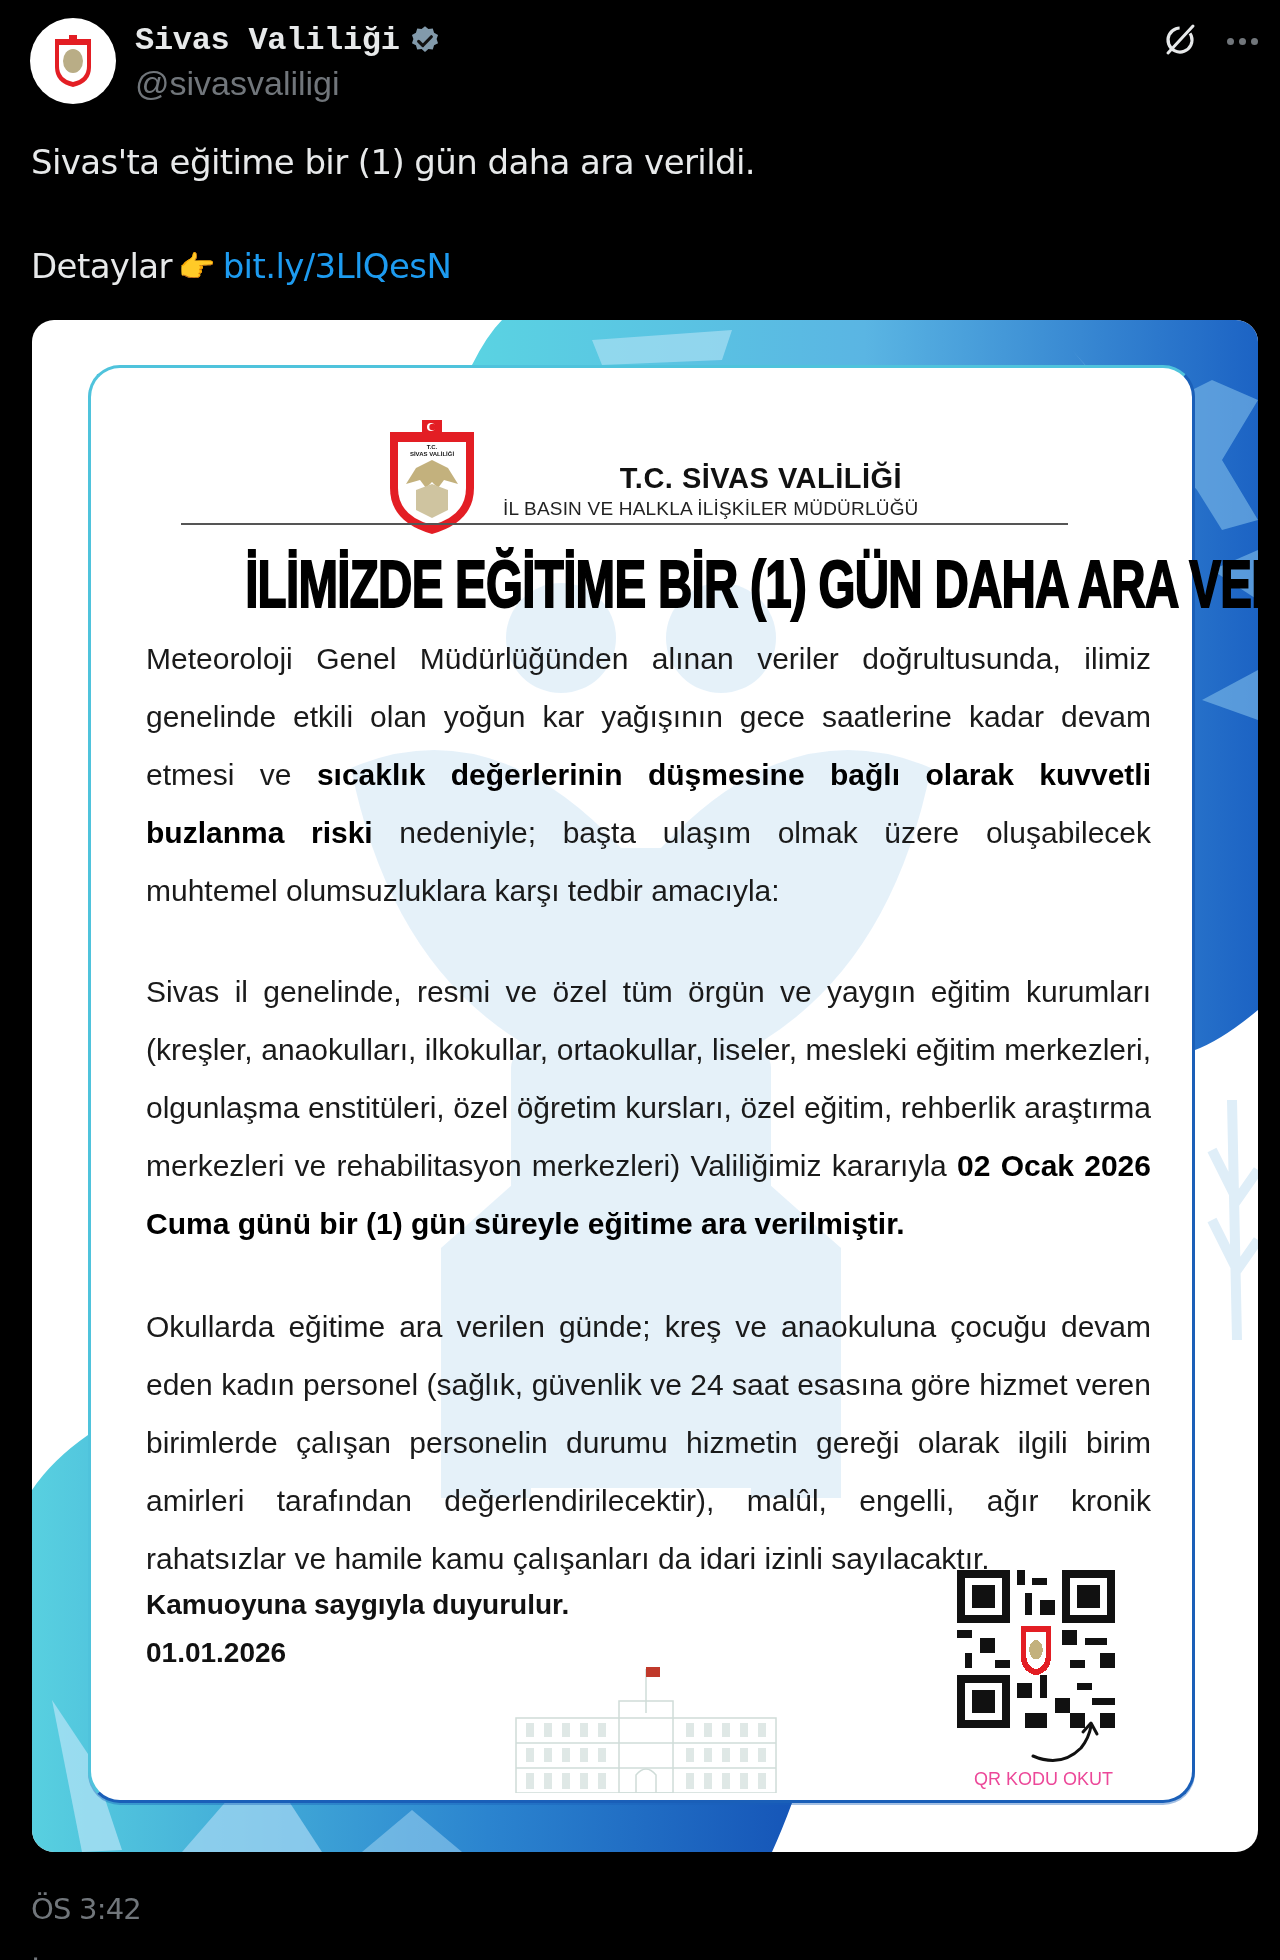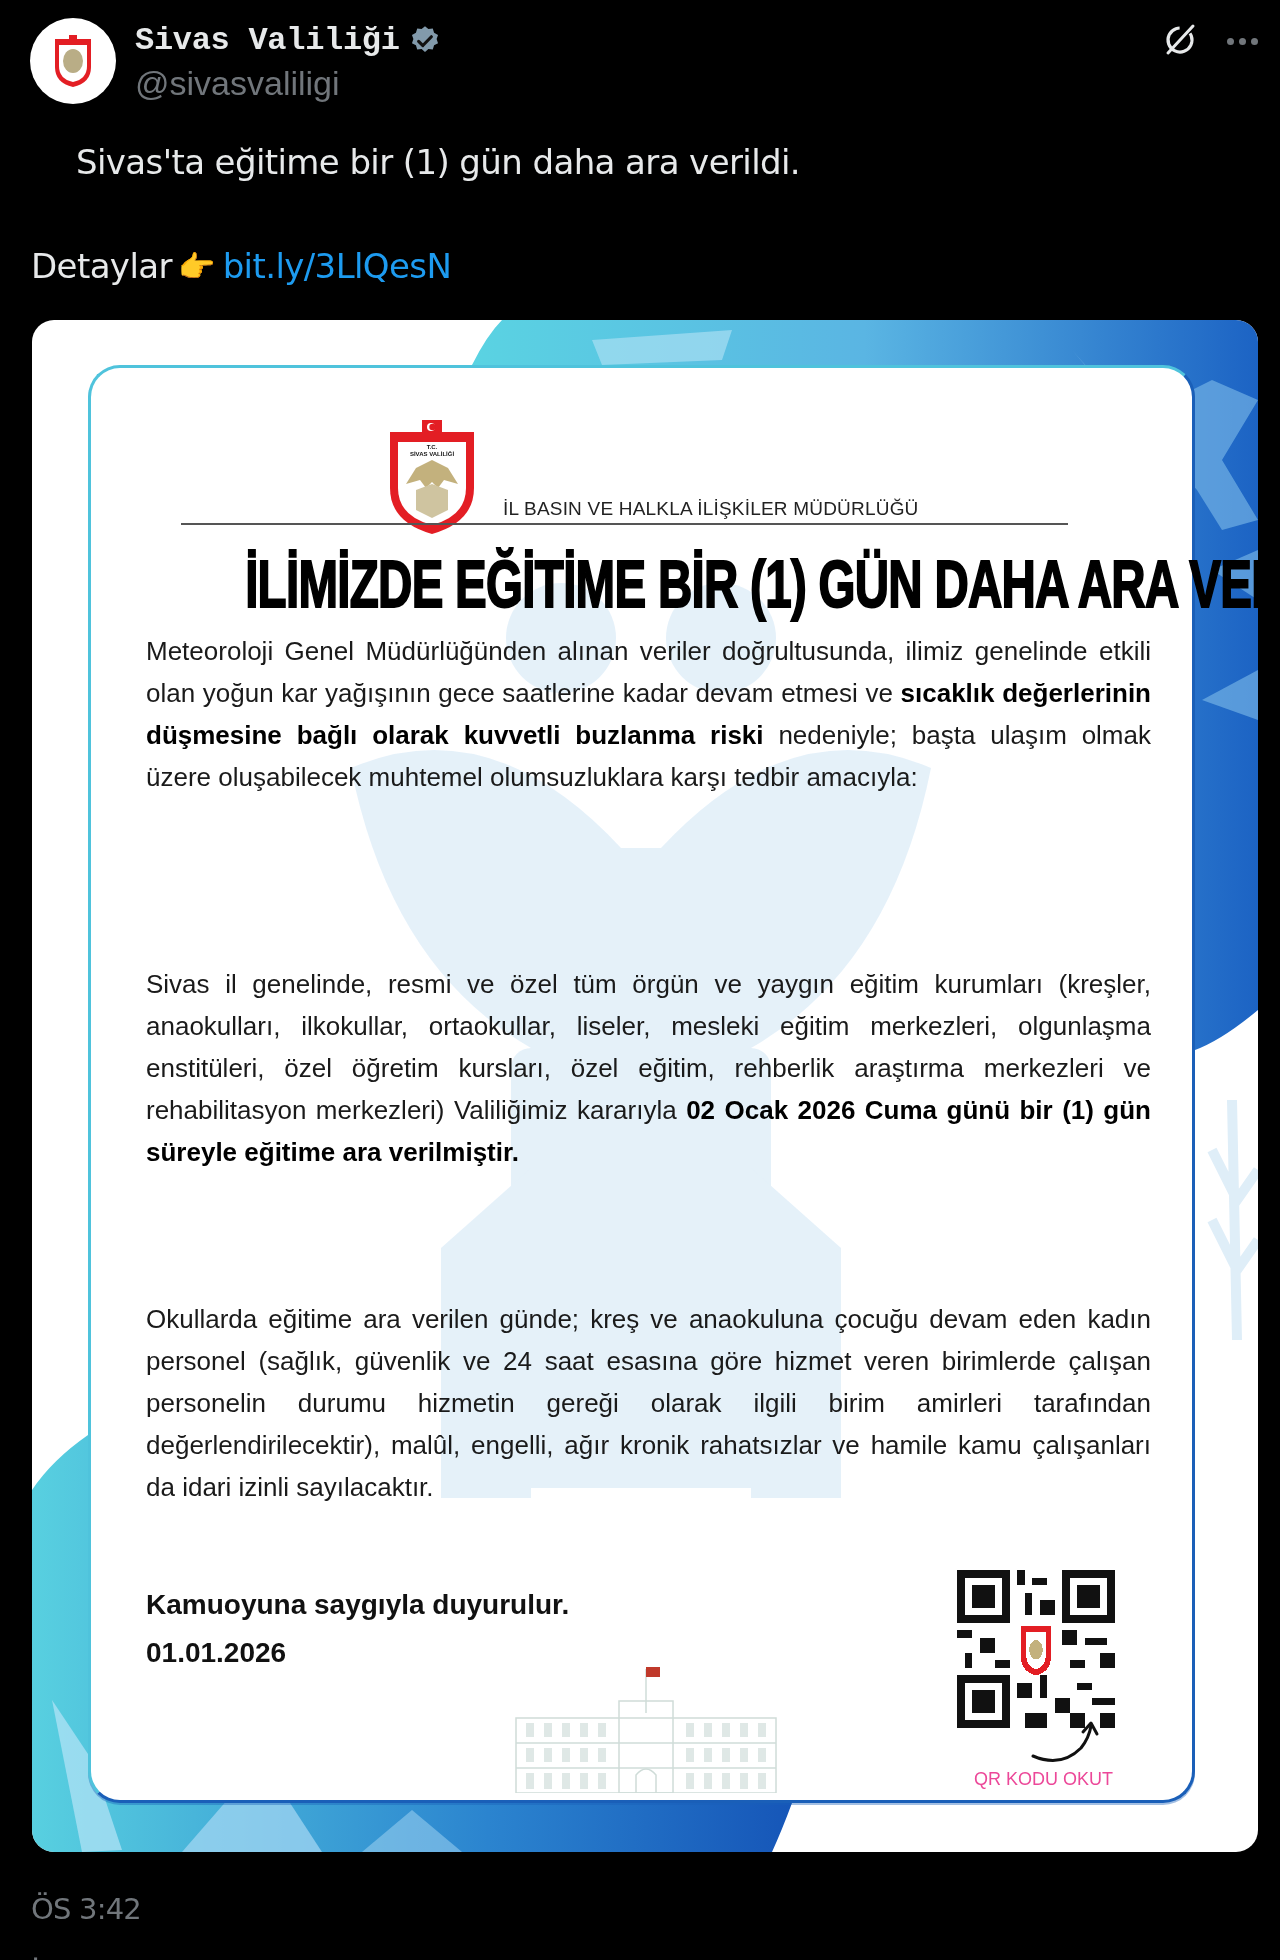--- a/index.html
+++ b/index.html
@@ -12,21 +12,21 @@
     border-radius: 50%; background: #fff; display: flex; align-items: center; justify-content: center;
   }
   .name-row { position: absolute; left: 135px; top: 22px; display: flex; align-items: center; gap: 8px; font-family: Liberation Mono, monospace; }
   .display-name { font-size: 32px; font-weight: 700; color: #e7e9ea; letter-spacing: -0.3px; }
   .handle { position: absolute; left: 135px; top: 64px; font-size: 34px; color: #71767b; }
   .grok-btn { position: absolute; left: 1160px; top: 20px; width: 40px; height: 40px; cursor: pointer; }
   .more-btn { position: absolute; left: 1222px; top: 26px; width: 40px; height: 30px; cursor: pointer; display:flex; align-items:center; justify-content:center; gap:5px; }
   .more-btn span.dot { width: 7px; height: 7px; border-radius: 50%; background: #71767b; display:block; }
 
   
-  .tweet-line1 { position: absolute; left: 31px; top: 142px; font-size: 34px; color: #e7e9ea; font-family: "DejaVu Sans", sans-serif; letter-spacing: -0.6px; margin-left: 45px; }
+  .tweet-line1 { position: absolute; left: 31px; top: 142px; font-size: 34px; color: #e7e9ea; font-family: "DejaVu Sans", sans-serif; letter-spacing: -0.6px; }
   .tweet-line2 { position: absolute; left: 31px; top: 246px; font-size: 34px; color: #e7e9ea; font-family: "DejaVu Sans", sans-serif; letter-spacing: -0.6px; display:flex; align-items:center; gap: 7px; }
   .tweet-link { color: #1d9bf0; text-decoration: none; cursor: pointer; }
   .emoji { font-size: 30px; }
 
   
   .media {
     position: absolute; left: 32px; top: 320px; width: 1226px; height: 1532px;
     border-radius: 22px; background: #fff; overflow: hidden; cursor: pointer;
   }
   .deco { position: absolute; }
@@ -42,21 +42,21 @@
   .doc-logo { position: absolute; left: 0; top: 0; }
   .doc-org-title { position: absolute; left: 150px; top: 44px; font-size: 29px; font-weight: 700; color: #111; letter-spacing: 0.5px; width: 450px; text-align:center; }
   .doc-org-sub { position: absolute; left: 117px; top: 80px; font-size: 19px; color: #222; letter-spacing: 0.2px; }
   .doc-divider { position: absolute; left: 90px; top: 155px; width: 887px; height: 2px; background: #555; }
   .doc-headline {
     position: absolute; left: 0; top: 178px; width: 1101px; text-align: center;
     font-family: "Liberation Sans", sans-serif; font-weight: 700; font-size: 66px; color: #000;
     transform: scaleX(0.72); transform-origin: center; letter-spacing: -1px; white-space: nowrap;
     -webkit-text-stroke: 2px #000;
   }
-  .doc-body { position: absolute; left: 55px; width: 1005px; font-size: 26px; line-height: 42px; color: #1a1a1a; text-align: justify; text-align-last: left; }
+  .doc-body { position: absolute; left: 55px; width: 1005px; font-size: 30px; line-height: 58px; color: #1a1a1a; text-align: justify; text-align-last: left; }
   .doc-body b { color: #000; }
   .p1 { top: 262px; }
   .p2 { top: 595px; }
   .p3 { top: 930px; }
   .closing { position: absolute; left: 55px; top: 1213px; font-size: 28px; font-weight: 700; color: #111; line-height: 48px; }
 
   .qr { position: absolute; left: 866px; top: 1202px; width: 158px; height: 158px; background:#fff; }
   .qr-label { position: absolute; left: 883px; top: 1393px; font-size: 18px; color: #ec4899; letter-spacing: 0; margin-top: 8px; }
   .qr-arrow { position: absolute; left: 940px; top: 1352px; }
   .building { position: absolute; left: 420px; top: 1295px; }
@@ -152,20 +152,21 @@
         <path d="M4 14 H88 V70 Q88 104 46 116 Q4 104 4 70 Z" fill="#e31e24"></path>
         <path d="M12 24 H80 V70 Q80 98 46 107 Q12 98 12 70 Z" fill="#fff"></path>
         <rect x="36" y="2" width="20" height="14" fill="#e31e24"></rect>
         <circle cx="45" cy="9" r="4" fill="#fff"></circle>
           <circle cx="46.5" cy="9" r="3.2" fill="#e31e24"></circle>
         <text x="46" y="31" font-size="6" text-anchor="middle" font-family="Liberation Sans, sans-serif" font-weight="700" fill="#111">T.C.</text>
         <text x="46" y="38" font-size="6" text-anchor="middle" font-family="Liberation Sans, sans-serif" font-weight="700" fill="#111">SİVAS VALİLİĞİ</text>
         <path d="M46 42 L30 50 L20 66 L34 62 L40 70 L46 64 L52 70 L58 62 L72 66 L62 50 Z" fill="#c3b17d"></path>
         <path d="M30 72 L46 66 L62 72 L62 92 L46 100 L30 92 Z" fill="#cfc4a0"></path>
       </svg>
+      <div class="doc-org-title">T.C. SİVAS VALİLİĞİ</div>
       <div class="doc-org-sub">İL BASIN VE HALKLA İLİŞKİLER MÜDÜRLÜĞÜ</div>
     </div>
 
     <div class="doc-divider"></div>
 
     <div class="doc-headline">İLİMİZDE EĞİTİME BİR (1) GÜN DAHA ARA VERİLDİ</div>
 
     <div class="doc-body p1">
       <span>Meteoroloji Genel Müdürlüğünden alınan veriler doğrultusunda, ilimiz genelinde etkili olan yoğun kar yağışının gece saatlerine kadar devam etmesi ve </span><b>sıcaklık değerlerinin düşmesine bağlı olarak kuvvetli buzlanma riski</b><span> nedeniyle; başta ulaşım olmak üzere oluşabilecek muhtemel olumsuzluklara karşı tedbir amacıyla:</span>
     </div>

